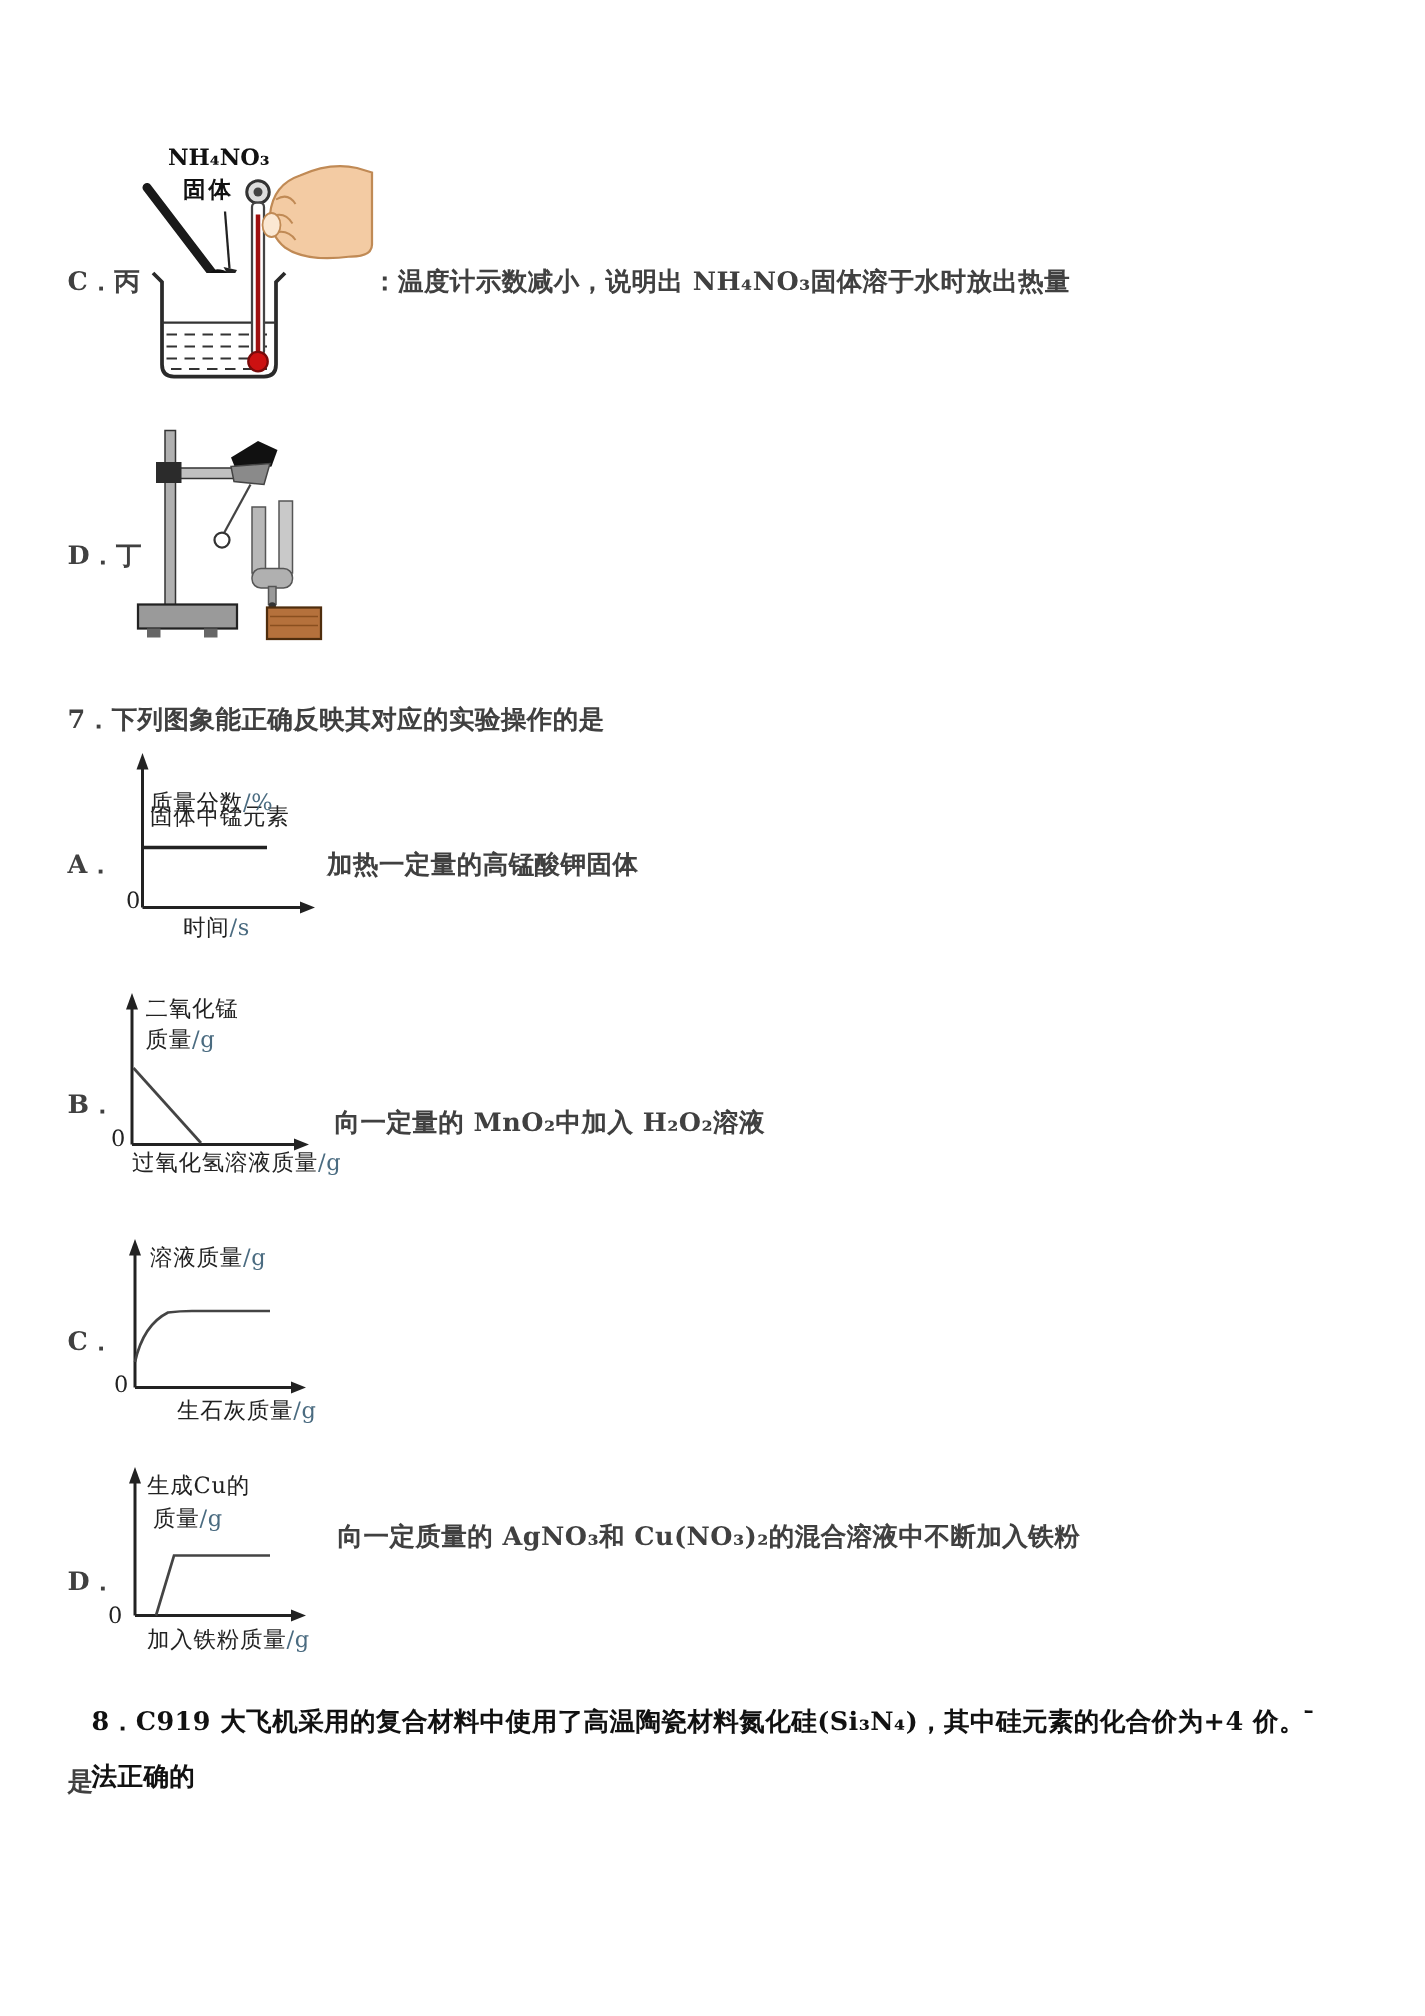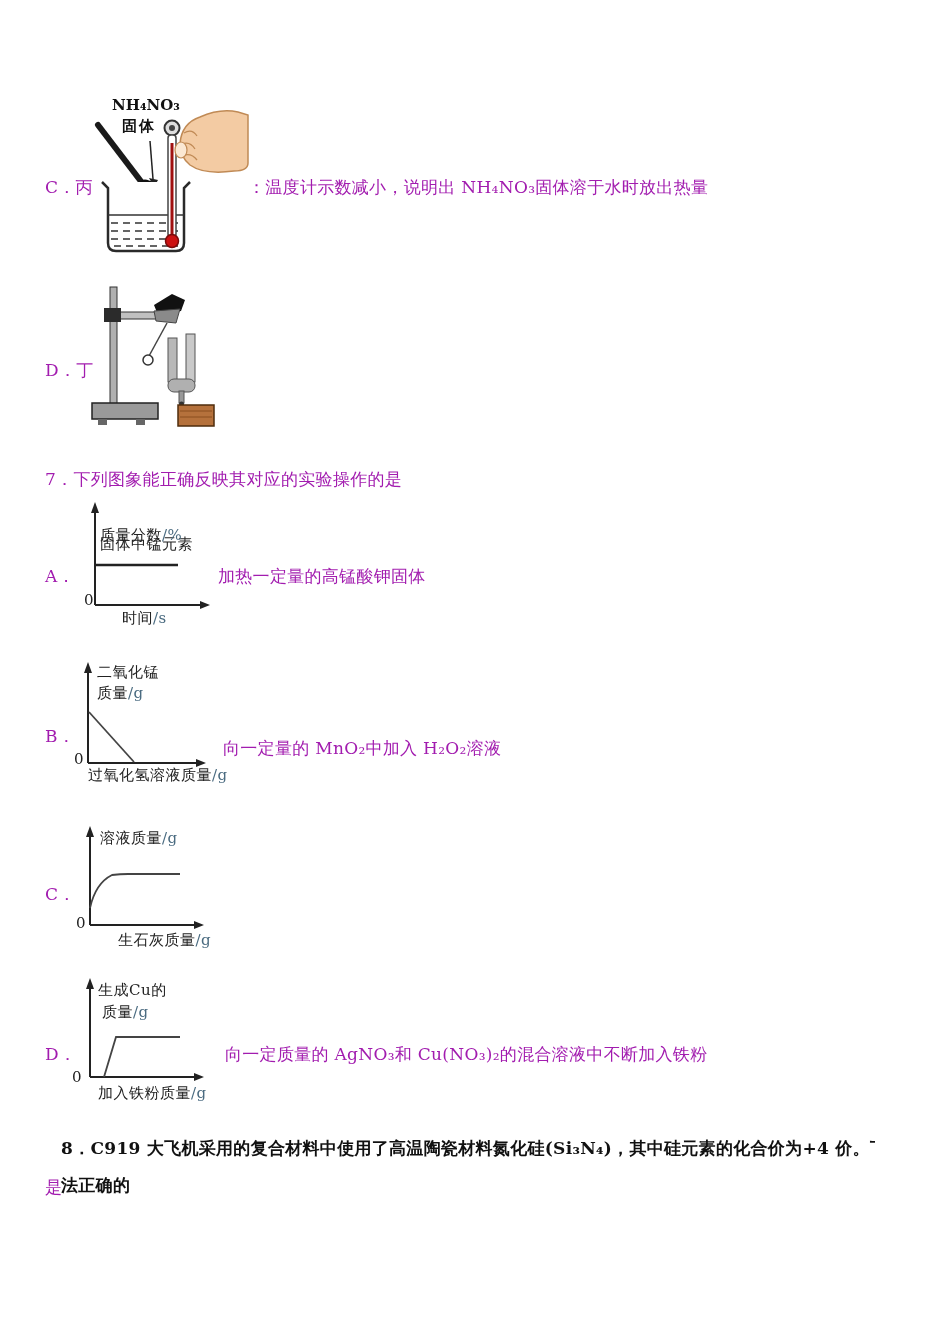--- a/index.html
+++ b/index.html
@@ -1,19 +1,19 @@
 <!DOCTYPE html>
 <html><head>
 <meta charset="utf-8">
 <style>
   html,body{margin:0;padding:0;background:#fff;}
   .page{position:relative;width:875px;height:1344px;background:#ffffff;overflow:hidden;
         font-family:"DejaVu Serif","Liberation Serif",serif;color:#111;}
   .abs{position:absolute;}
-  .t{font-size:17px;font-weight:normal;color:#a21caf;letter-spacing:0.3px;white-space:nowrap;}
+  .t{font-size:17px;font-weight:bold;color:#404040;letter-spacing:0.3px;white-space:nowrap;}
   .tw{font-size:17px;font-weight:bold;color:#111;letter-spacing:0.3px;line-height:37px;margin-left:16px;}
   .g{font-size:15px;font-weight:500;color:#222;white-space:nowrap;letter-spacing:0.5px;}
   .unit{color:#4a6b80;}
   .reagent{font-size:15px;font-weight:600;color:#111;white-space:nowrap;}
   .orig{font-size:15px;font-weight:500;color:#222;}
   svg{display:block;}
 </style>
 </head>
 <body>
 
@@ -137,18 +137,18 @@
     <polygon points="6,13 14,13 10,2" fill="#222"></polygon>
     <line x1="10" y1="101" x2="114" y2="101" stroke="#222" stroke-width="2"></line>
     <polygon points="114,97 114,105 124,101" fill="#222"></polygon>
     <polyline points="24,101 36,61 100,61" fill="none" stroke="#444" stroke-width="1.8"></polyline>
   </svg>
   <div class="abs g" style="left:98px;top:981px;">生成Cu的</div>
   <div class="abs g" style="left:102px;top:1003px;"><span>质量</span><span class="unit">/g</span></div>
   <div class="abs orig" style="left:72px;top:1068px;">0</div>
   <div class="abs g" style="left:98px;top:1084px;"><span>加入铁粉质量</span><span class="unit">/g</span></div>
   <div class="abs t" style="left:45px;top:1043px;">D．</div>
-  <div class="abs t" style="left:225px;top:1043px;">向一定质量的 AgNO₃和 Cu(NO₃)₂的混合溶液中不断加入铁粉</div>
+  <div class="abs t" style="left:225px;top:1013px;">向一定质量的 AgNO₃和 Cu(NO₃)₂的混合溶液中不断加入铁粉</div>
 
   <div class="abs tw" style="left:45px;top:1130px;width:872px;white-space:normal;">8．C919 大飞机采用的复合材料中使用了高温陶瓷材料氮化硅(Si₃N₄)，其中硅元素的化合价为+4 价。下列说法正确的</div>
   <div class="abs t" style="left:45px;top:1176px;">是</div>
 
 </div>
 
 </body></html>

